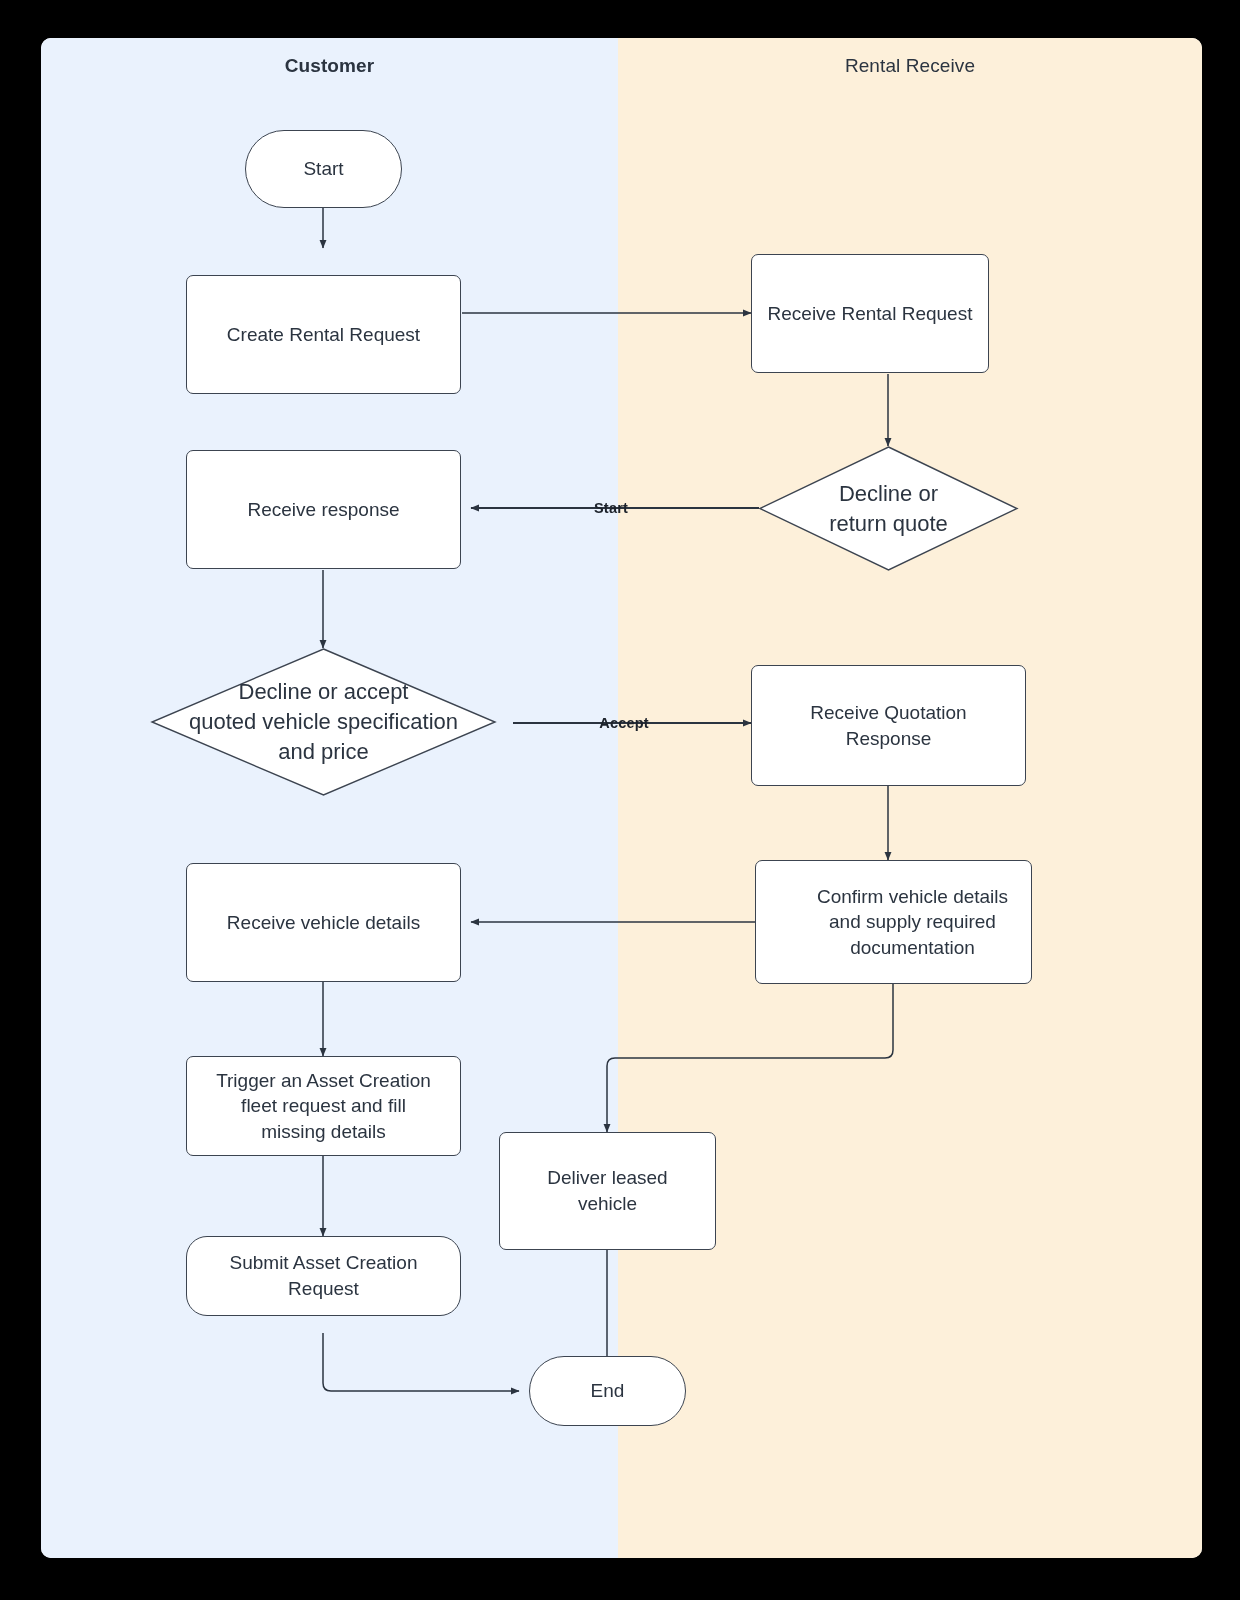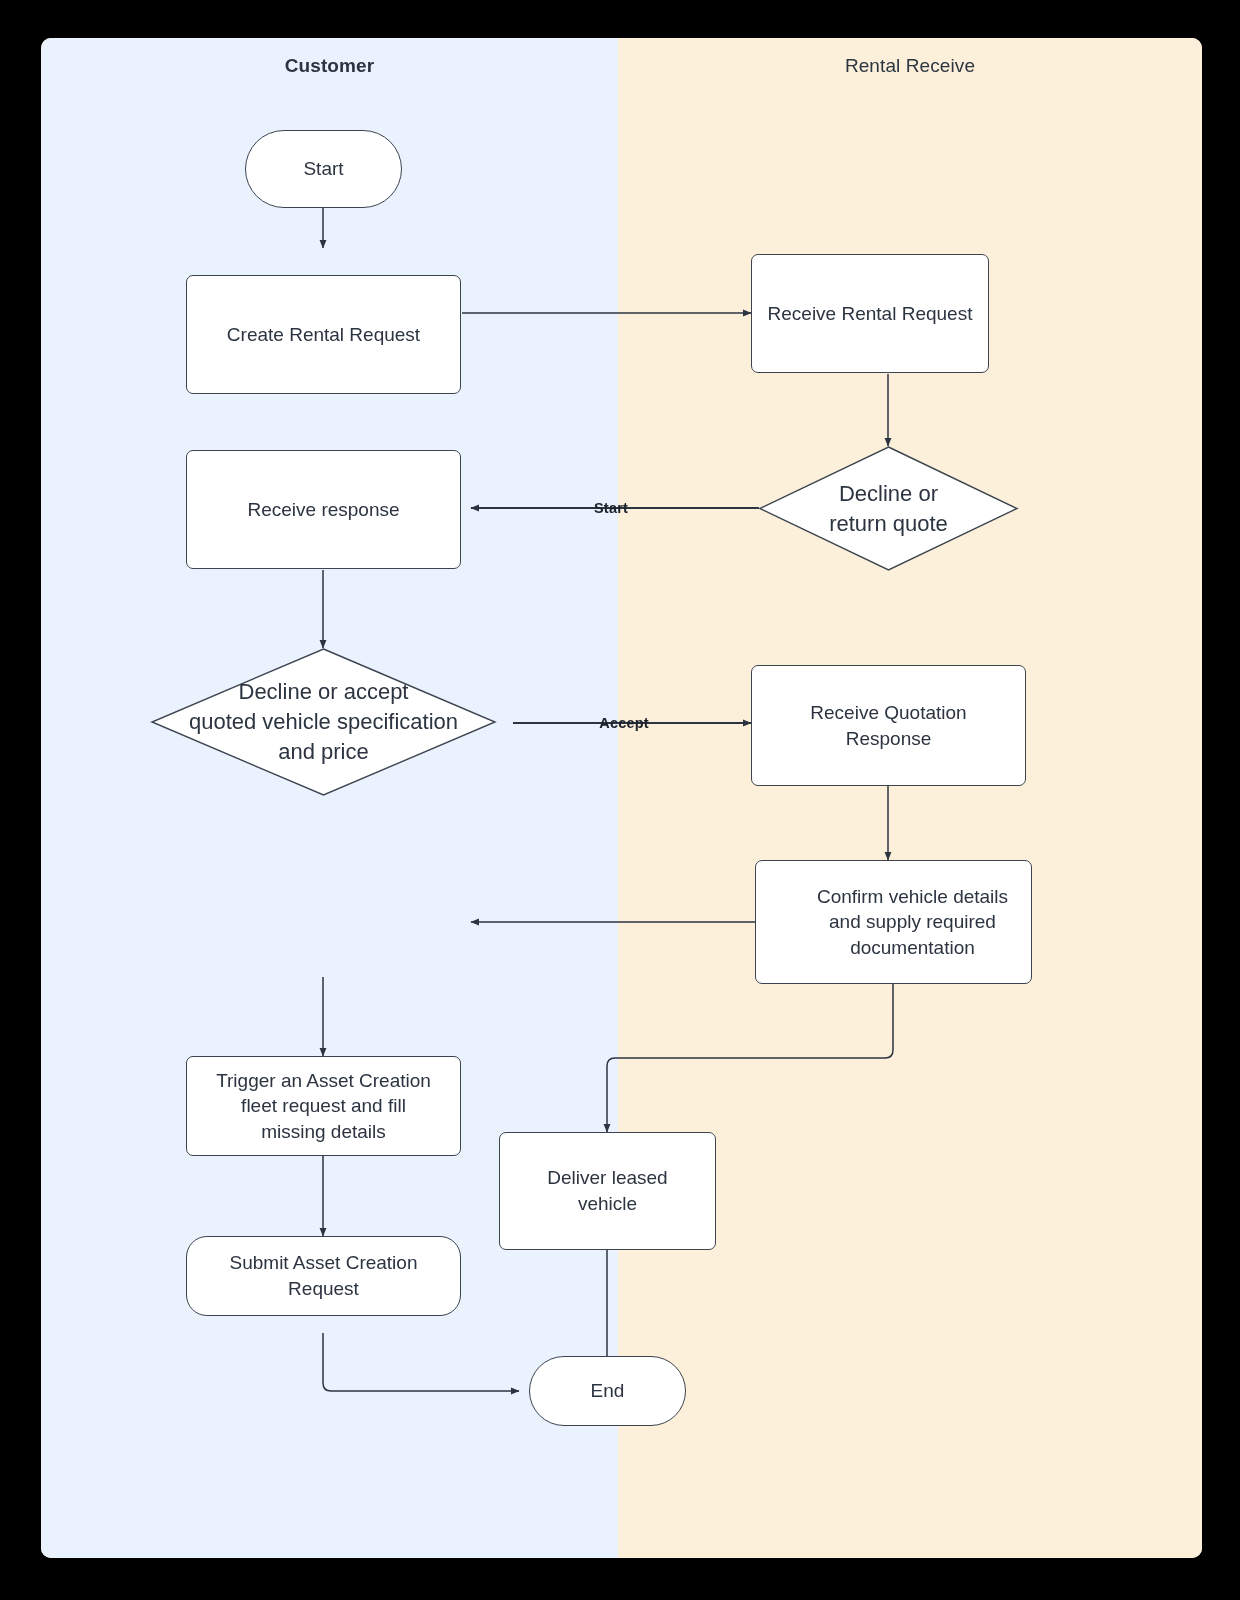--- a/index.html
+++ b/index.html
@@ -179,20 +179,21 @@
       <svg width="345" height="148" viewBox="0 0 345 148">
         <polygon points="172.5,1 344,74 172.5,147 1,74" fill="#ffffff" stroke="#3c4450" stroke-width="1.4"></polygon>
       </svg>
       <div class="diamond-label">Decline or accept<br>quoted vehicle specification<br>and price</div>
     </div>
 
     <div class="node rect" style="left:710px; top:627px; width:275px; height:121px;">Receive Quotation<br>Response</div>
 
     <div class="node rect" style="left:714px; top:822px; width:277px; height:124px;padding-left:48px;">Confirm vehicle details<br>and supply required<br>documentation</div>
 
+    <div class="node rect" style="left:145px; top:825px; width:275px; height:119px;">Receive vehicle details</div>
 
     <div class="node rect" style="left:145px; top:1018px; width:275px; height:100px;">Trigger an Asset Creation<br>fleet request and fill<br>missing details</div>
 
     <div class="node rect" style="left:145px; top:1198px; width:275px; height:80px;border-radius:21px;">Submit Asset Creation<br>Request</div>
 
     <div class="node rect" style="left:458px; top:1094px; width:217px; height:118px;">Deliver leased<br>vehicle</div>
 
     <div class="node terminal" style="left:488px; top:1318px; width:157px; height:70px;">End</div>
 
     <div class="edge-label" style="left:570px; top:470px;">Start</div>

